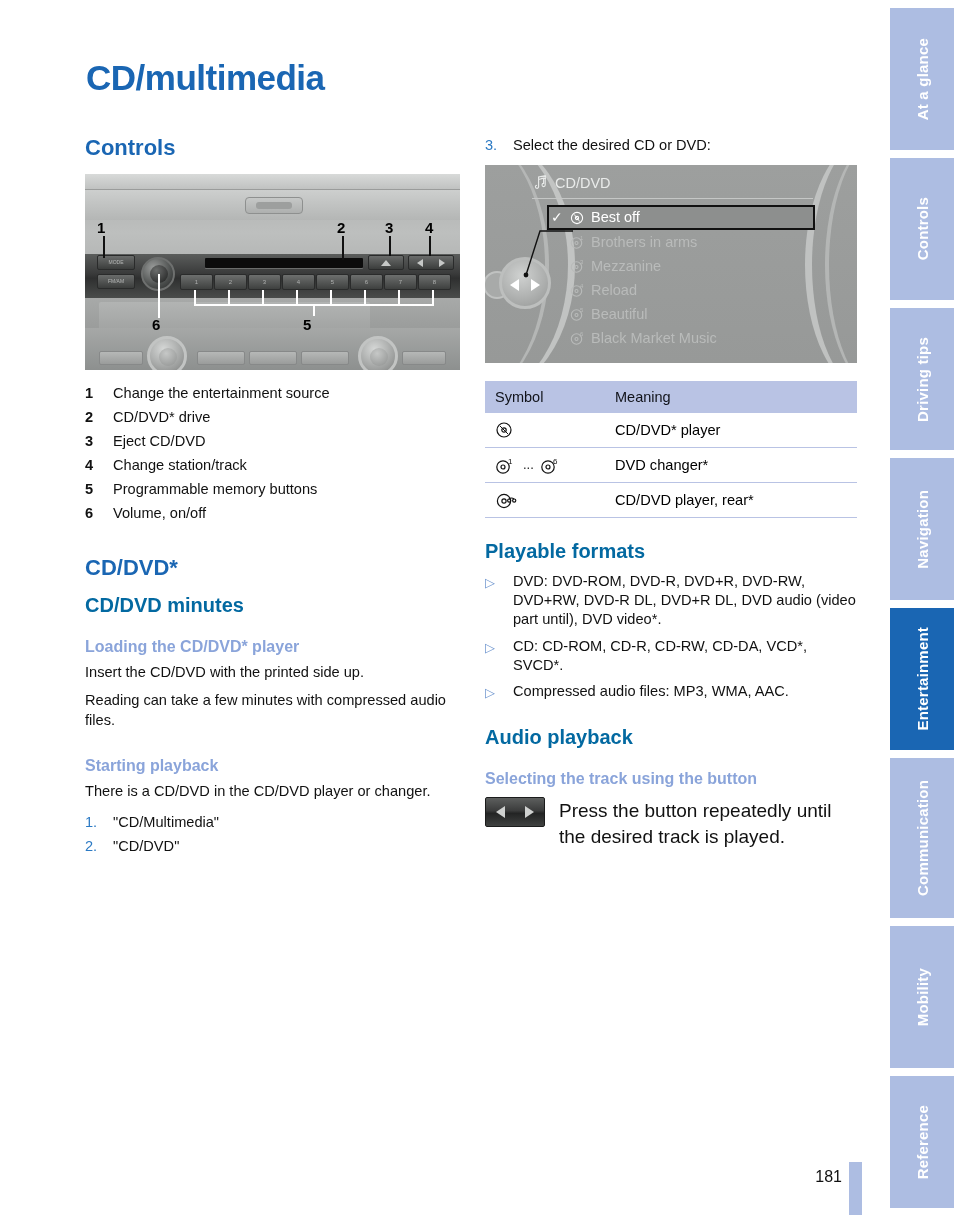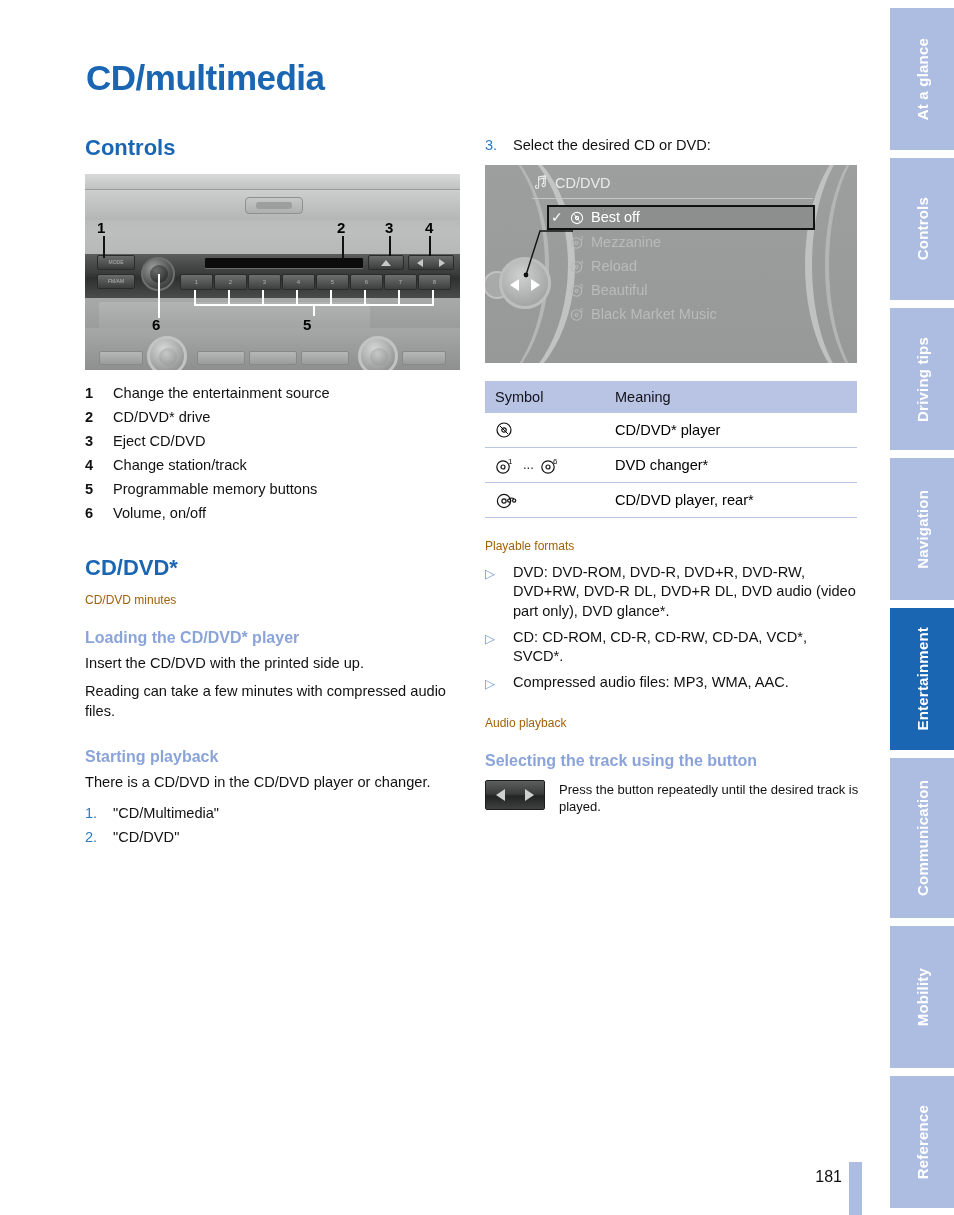--- a/index.html
+++ b/index.html
@@ -45,23 +45,23 @@
   
   h2.sec {
     margin: 0 0 14px 0;
     font-size: 22px;
     font-weight: bold;
     color: #1a66b3;
     line-height: 1.1;
   }
   h3.sub {
     margin: 0 0 10px 0;
-    font-size: 12px;
-    font-weight: normal;
-    color: #a16207;
+    font-size: 20px;
+    font-weight: bold;
+    color: #0369a1;
     line-height: 1.1;
   }
   h4.sub2 {
     margin: 0 0 7px 0;
     font-size: 16px;
     font-weight: bold;
     color: #8aa4da;
     line-height: 1.1;
   }
 
@@ -367,21 +367,21 @@
     flex: 0 0 auto;
     width: 60px; height: 30px;
     background: linear-gradient(180deg,#5d5f5e 0%, #3a3b3b 40%, #26 2727 50%);
     background: linear-gradient(180deg,#5d5f5e 0%, #3b3c3c 45%, #232424 55%, #3f4140 100%);
     border: 1px solid #1b1c1c;
     border-radius: 2px;
     display: flex; align-items: center; justify-content: space-around;
   }
   .tri-l { width:0;height:0;border-top:6px solid transparent;border-bottom:6px solid transparent;border-right:9px solid #cfd1d0; }
   .tri-r { width:0;height:0;border-top:6px solid transparent;border-bottom:6px solid transparent;border-left:9px solid #cfd1d0; }
-  .track-txt { font-size: 13px; line-height: 1.33; color:#111; padding-top:1px; }
+  .track-txt { font-size: 19px; line-height: 1.33; color:#111; padding-top:1px; }
 
   
   .sidetabs {
     position: absolute;
     right: 0; top: 0;
     width: 64px; height: 1215px;
   }
   .sidetab {
     position: absolute;
     right: 0;
@@ -583,20 +583,31 @@
           <span class="disc">
             <svg width="15" height="15" viewBox="0 0 15 15">
                 <circle cx="7" cy="8" r="5.6" fill="none" stroke="#ffffff" stroke-width="1.1"></circle>
                 <circle cx="7" cy="8" r="1.6" fill="none" stroke="#ffffff" stroke-width="1.1"></circle>
                 <path d="M4.2 4.4 L9.8 11.6" stroke="#ffffff" stroke-width="0.9" fill="none"></path>
               </svg>
           </span>
           <span>Best off</span>
         </div>
 
+        <div class="id-item">
+          <span class="id-check"></span>
+          <span class="disc">
+            <svg width="15" height="15" viewBox="0 0 15 15">
+                <circle cx="6.5" cy="9" r="5.2" fill="none" stroke="#b9bbba" stroke-width="1.1"></circle>
+                <circle cx="6.5" cy="9" r="1.5" fill="none" stroke="#b9bbba" stroke-width="1.1"></circle>
+                <text x="10" y="6" font-size="6" fill="#b9bbba" font-family="sans-serif">1</text>
+              </svg>
+          </span>
+          <span>Brothers in arms</span>
+        </div>
 
 
         <div class="id-item">
           <span class="id-check"></span>
           <span class="disc">
             <svg width="15" height="15" viewBox="0 0 15 15">
                 <circle cx="6.5" cy="9" r="5.2" fill="none" stroke="#b9bbba" stroke-width="1.1"></circle>
                 <circle cx="6.5" cy="9" r="1.5" fill="none" stroke="#b9bbba" stroke-width="1.1"></circle>
                 <text x="10" y="6" font-size="6" fill="#b9bbba" font-family="sans-serif">3</text>
               </svg>
@@ -704,21 +715,21 @@
       </tr>
     </tbody>
       </table>
 
     <div style="height:22px"></div>
     <h3 class="sub">Playable formats</h3>
 
     <div class="bullets">
       <div class="bullet-row">
         <span class="bullet-mark">▷</span>
-        <span class="bullet-txt">DVD: DVD-ROM, DVD-R, DVD+R, DVD-RW, DVD+RW, DVD-R DL, DVD+R DL, DVD audio (video part only), DVD glance*.</span>
+        <span class="bullet-txt">DVD: DVD-ROM, DVD-R, DVD+R, DVD-RW, DVD+RW, DVD-R DL, DVD+R DL, DVD audio (video part until), DVD video*.</span>
       </div>
       <div class="bullet-row">
         <span class="bullet-mark">▷</span>
         <span class="bullet-txt">CD: CD-ROM, CD-R, CD-RW, CD-DA, VCD*, SVCD*.</span>
       </div>
       <div class="bullet-row">
         <span class="bullet-mark">▷</span>
         <span class="bullet-txt">Compressed audio files: MP3, WMA, AAC.</span>
       </div>
     </div>

